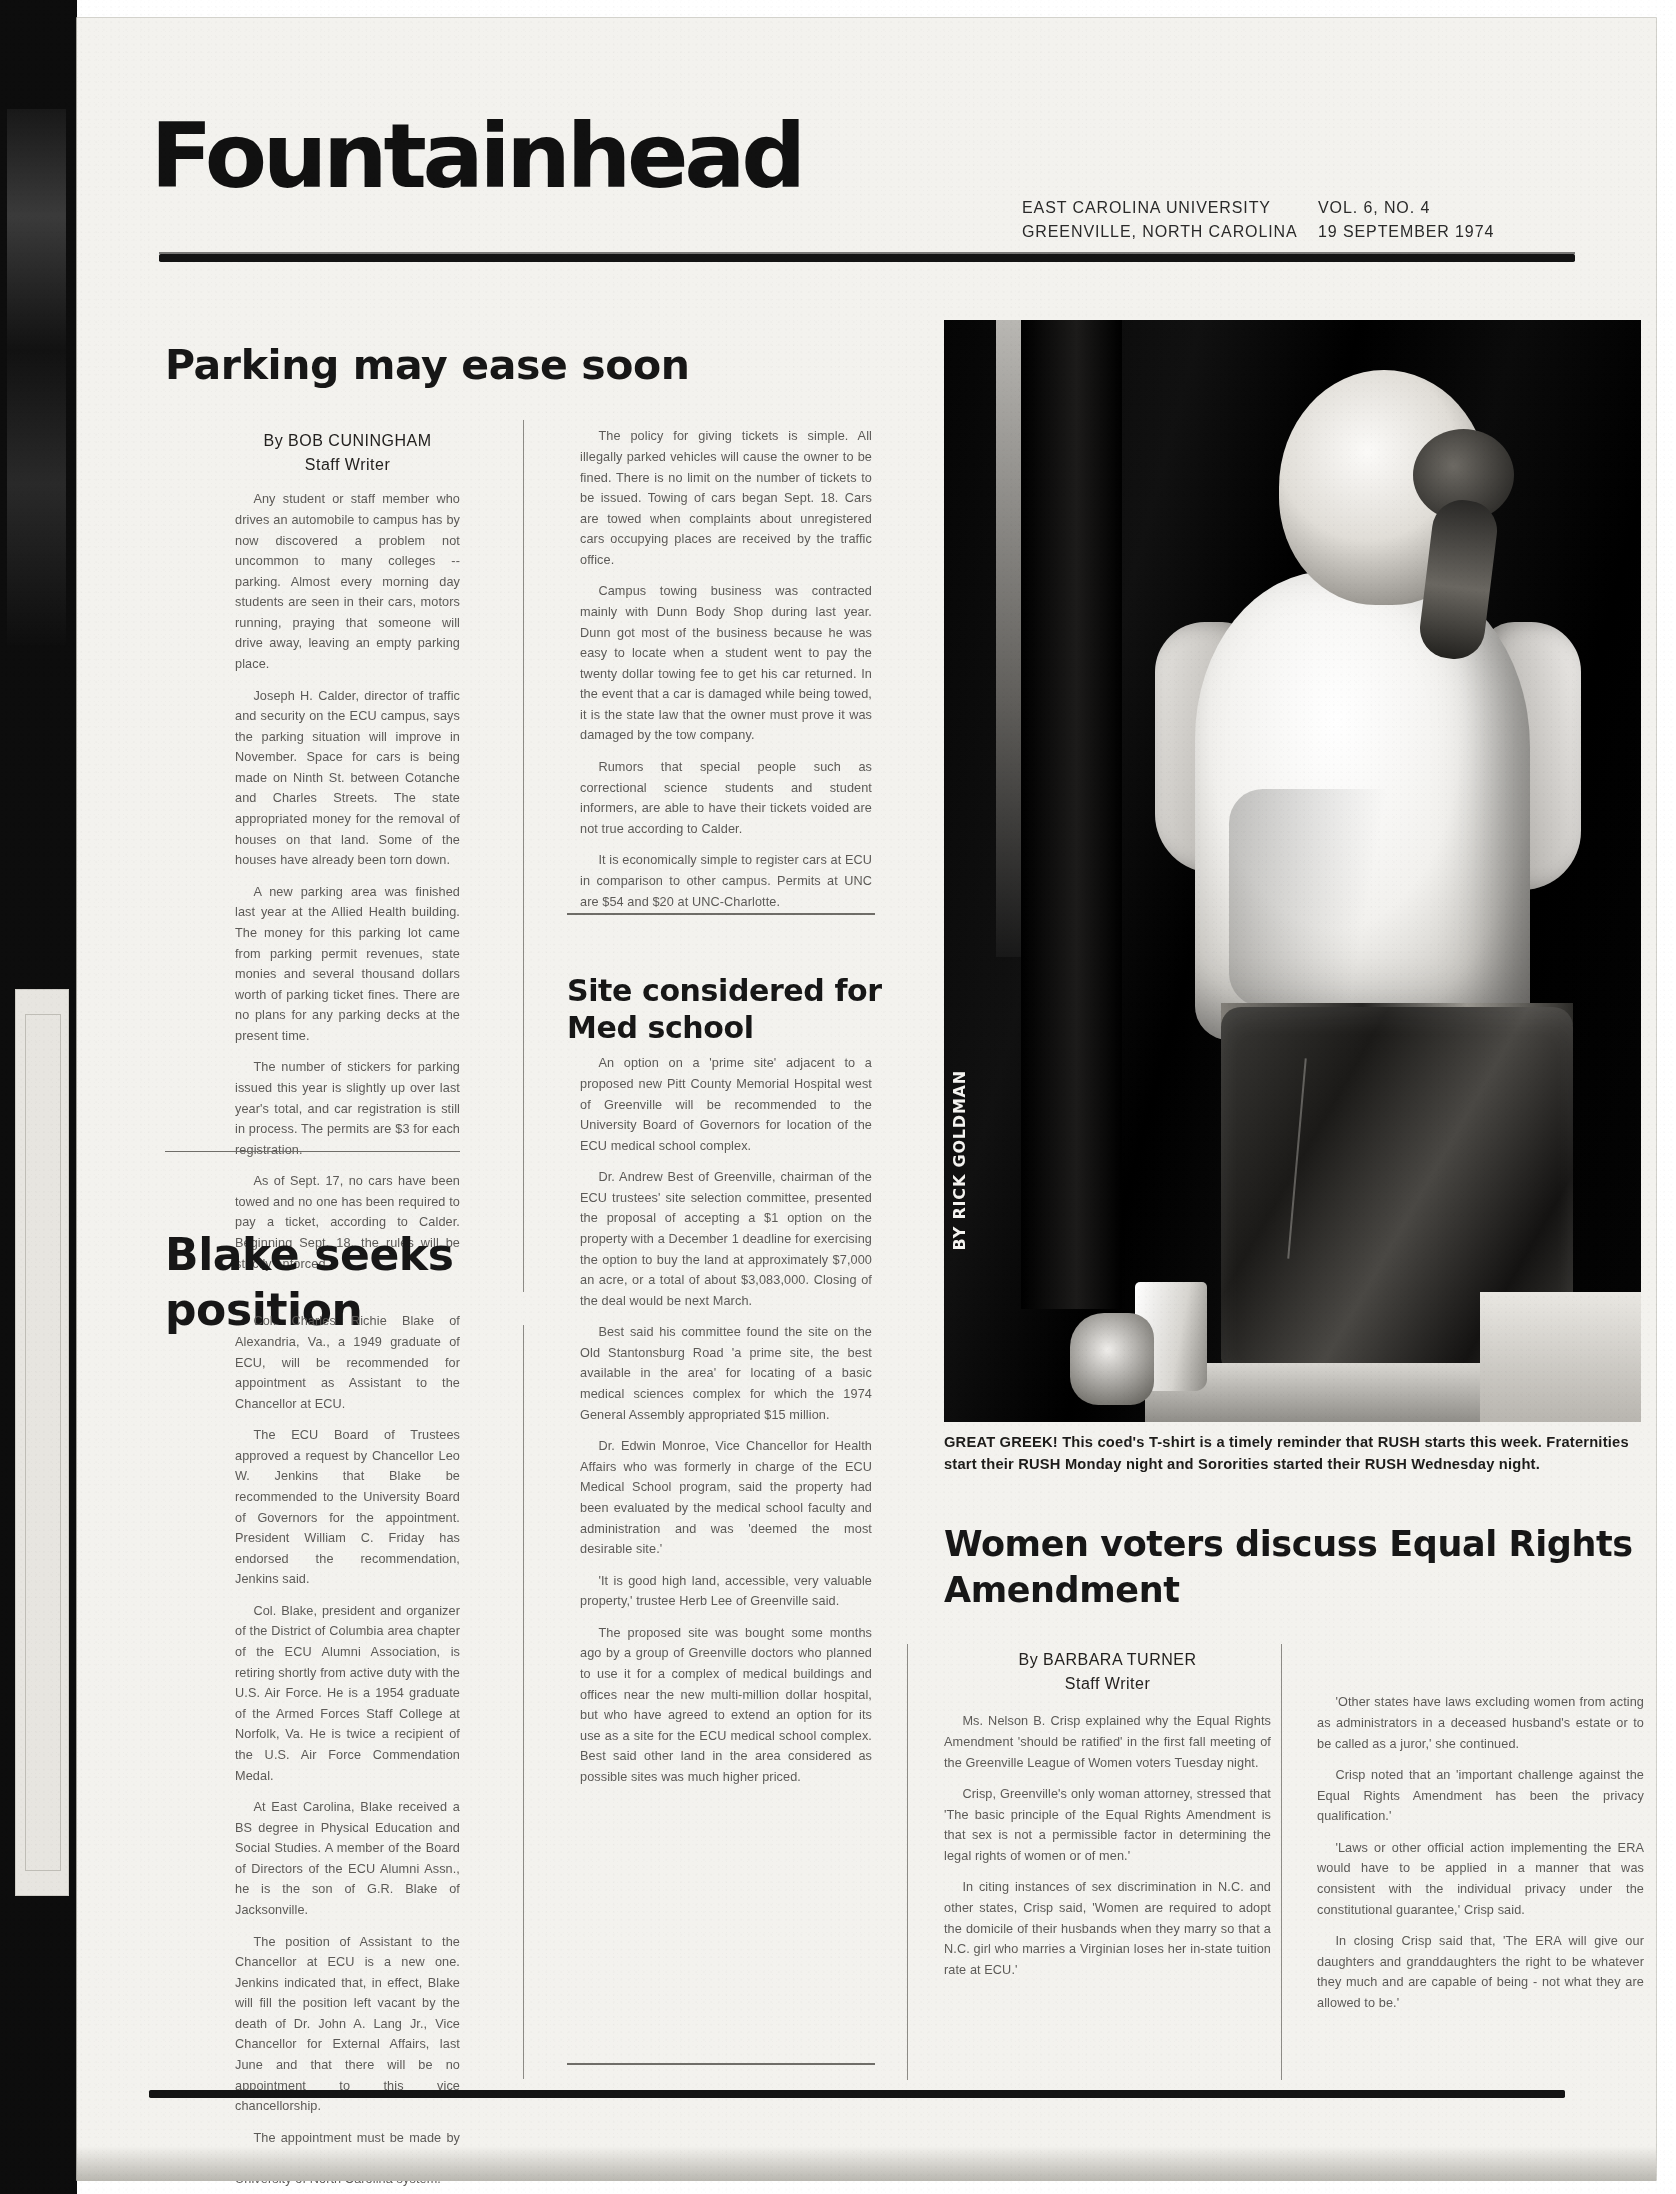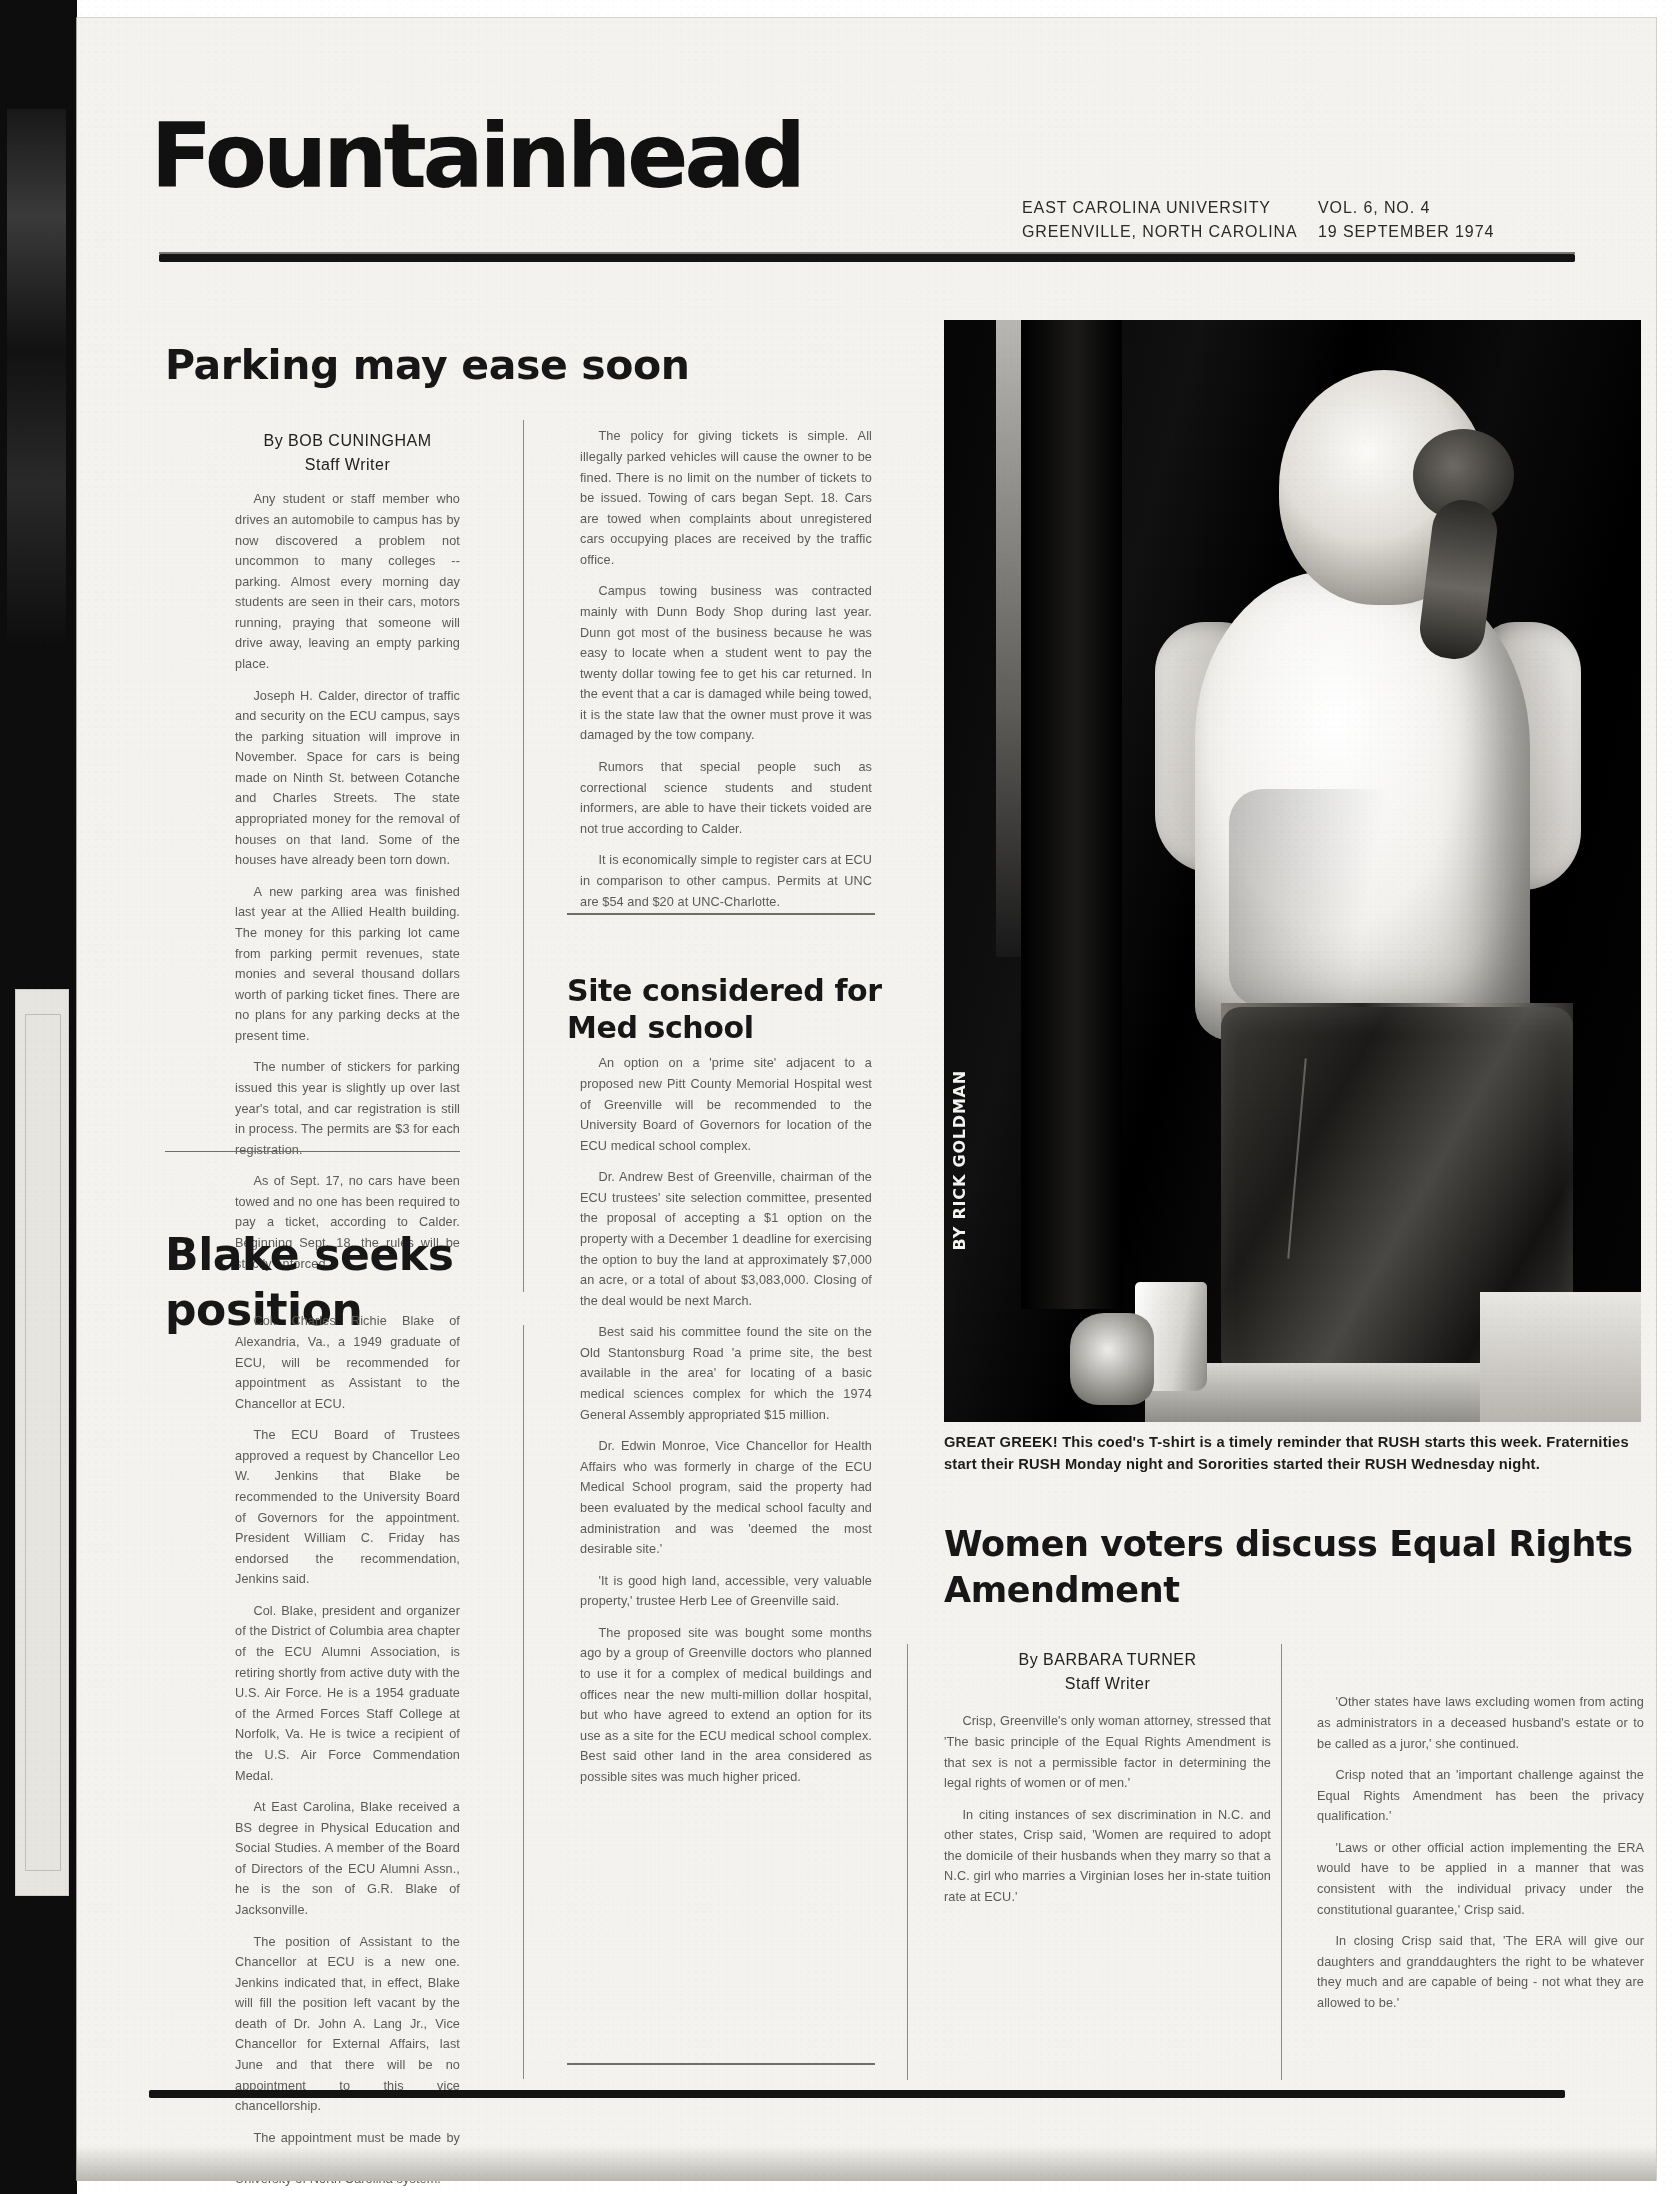--- a/index.html
+++ b/index.html
@@ -406,20 +406,21 @@
     <div id="ph-credit">BY RICK GOLDMAN</div>
     <div id="caption">GREAT GREEK!  This coed's T-shirt is a timely reminder that RUSH starts this week. Fraternities start their RUSH Monday night and Sororities started their RUSH Wednesday night.</div>
 
     <h2 id="hl-women" class="hl">Women voters discuss Equal Rights Amendment</h2>
     <div id="byline-women" class="byline">
       <span>By BARBARA TURNER</span>
       <span class="writer">Staff Writer</span>
     </div>
 
     <div id="col-women-1" class="body-col" style="top:1693px;">
+      <p class="first">Ms. Nelson B. Crisp explained why the Equal Rights Amendment 'should be ratified' in the first fall meeting of the Greenville League of Women voters Tuesday night.</p>
       <p>Crisp, Greenville's only woman attorney, stressed that 'The basic principle of the Equal Rights Amendment is that sex is not a permissible factor in determining the legal rights of women or of men.'</p>
       <p>In citing instances of sex discrimination in N.C. and other states, Crisp said, 'Women are required to adopt the domicile of their husbands when they marry so that a N.C. girl who marries a Virginian loses her in-state tuition rate at ECU.'</p>
     </div>
     <div id="col-women-2" class="body-col" style="top:1630px;margin-top:44px;">
       <p class="first">'Other states have laws excluding women from acting as administrators in a deceased husband's estate or to be called as a juror,' she continued.</p>
       <p>Crisp noted that an 'important challenge against the Equal Rights Amendment has been the privacy qualification.'</p>
       <p>'Laws or other official action implementing the ERA would have to be applied in a manner that was consistent with the individual privacy under the constitutional guarantee,' Crisp said.</p>
       <p>In closing Crisp said that, 'The ERA will give our daughters and granddaughters the right to be whatever they much and are capable of being - not what they are allowed to be.'</p>
     </div>
 

